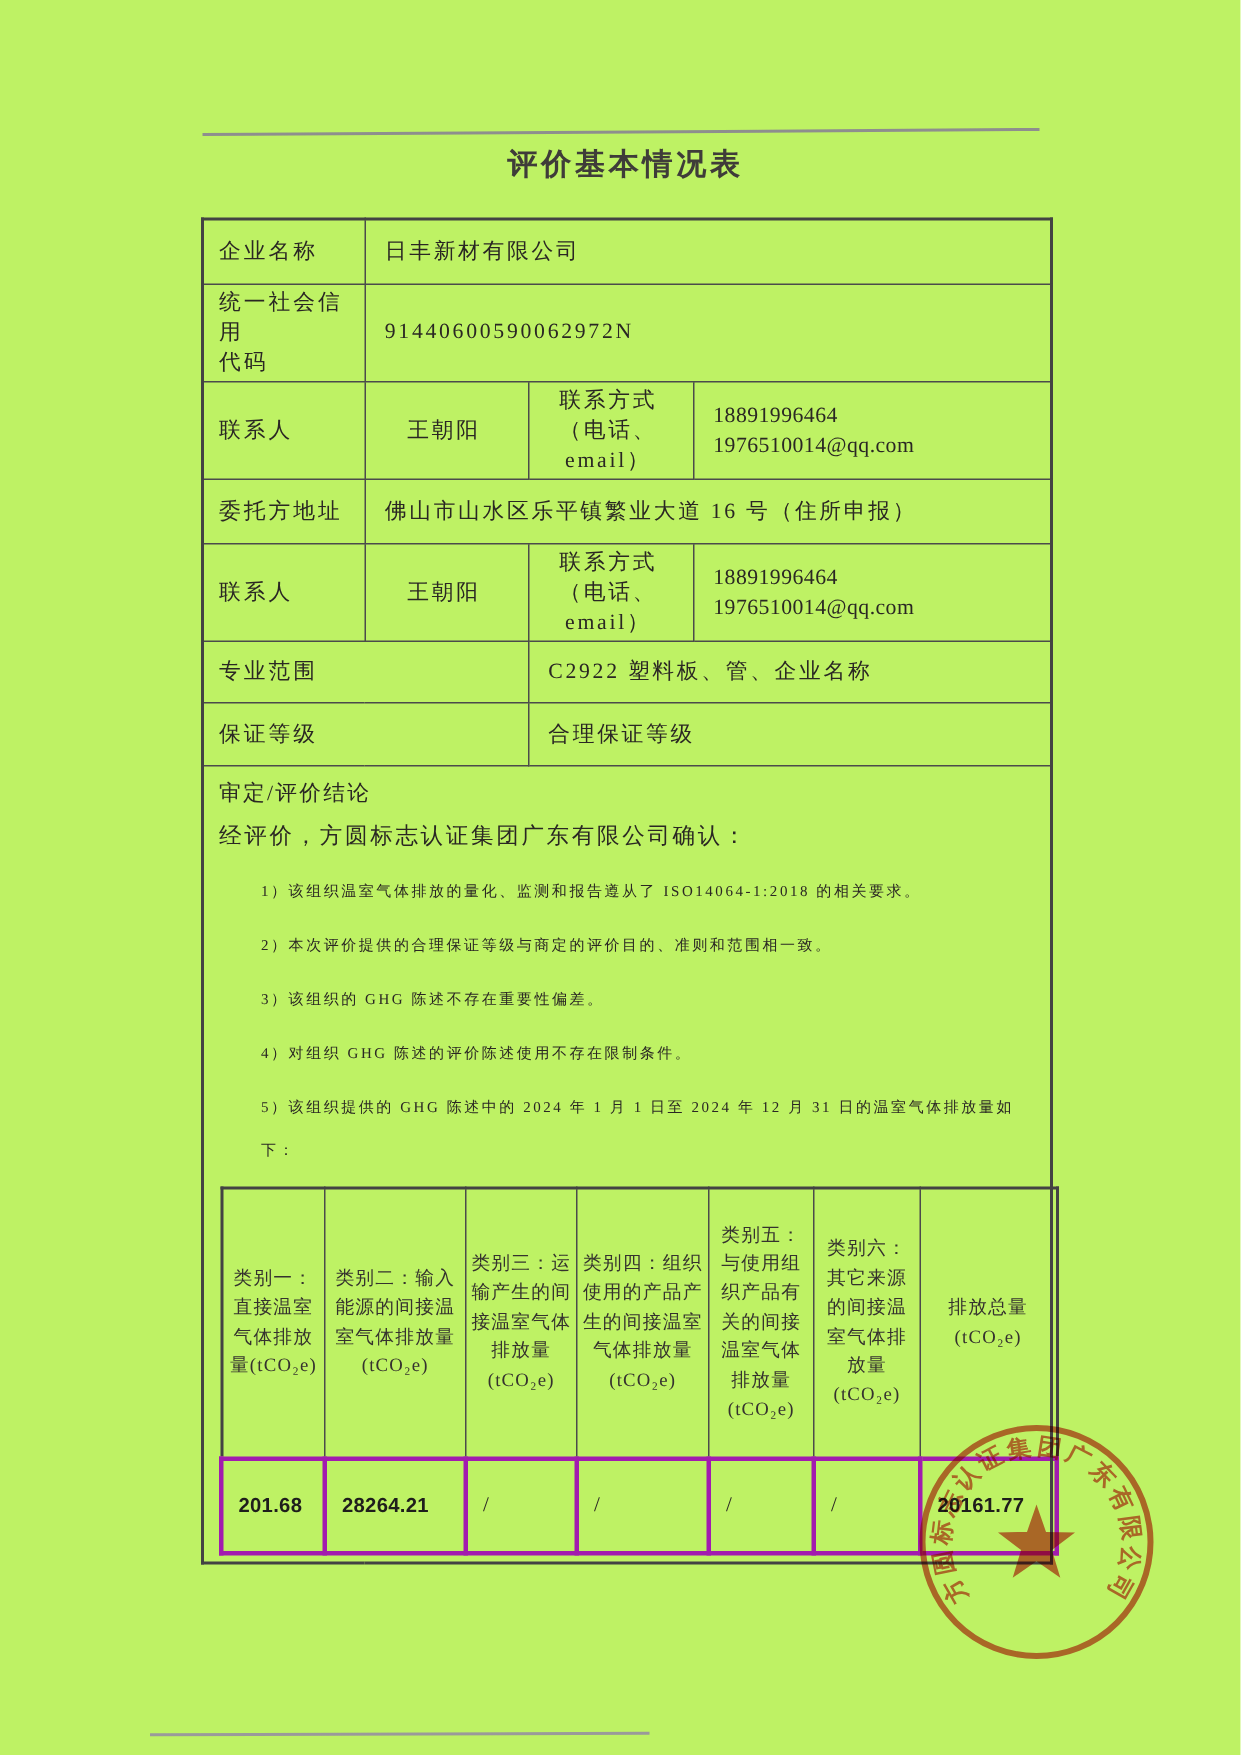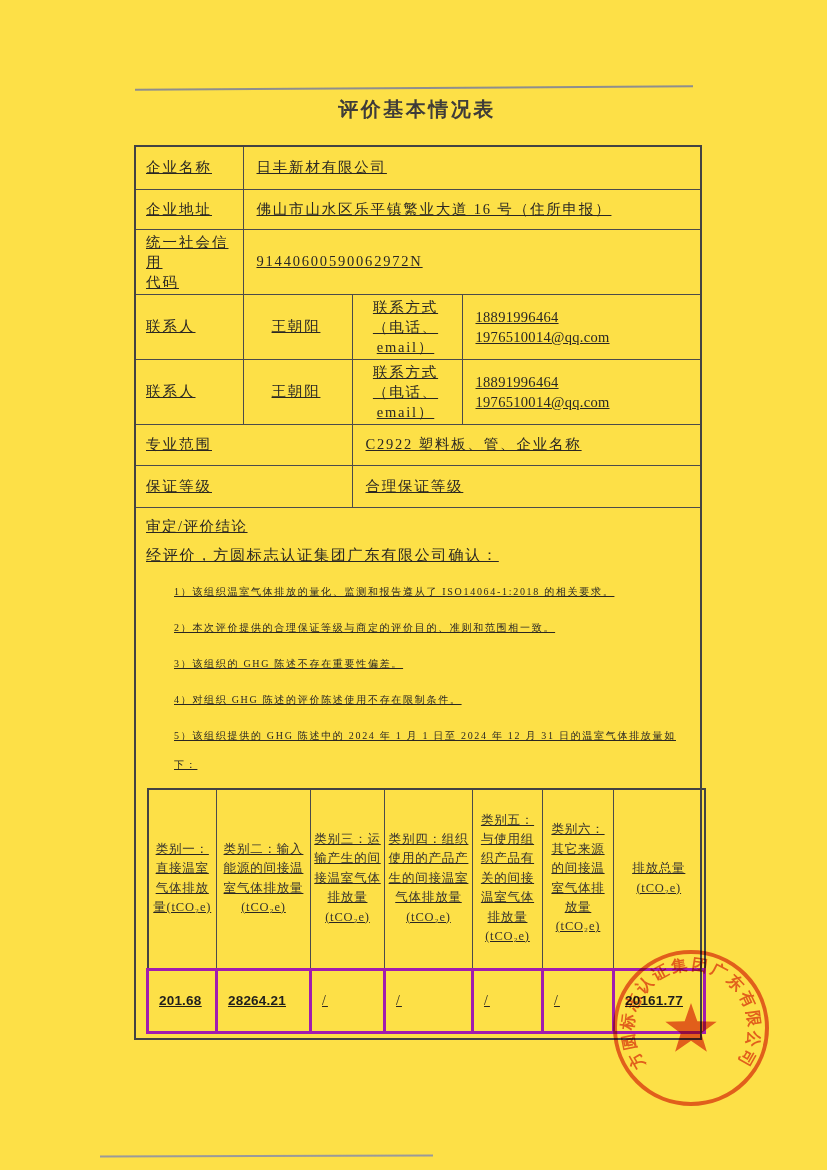--- a/index.html
+++ b/index.html
@@ -2,21 +2,21 @@
 <html><head>
 <meta charset="utf-8">
 <style>
   html,body{margin:0;padding:0;}
   body{
     width:827px;height:1170px;position:relative;overflow:hidden;
     background:#ffffff;
     font-family:"Liberation Serif","DejaVu Serif",serif;
     color:#2a2723;
   }
-  .page{position:absolute;inset:0;background:#fde047;}
+  .page{position:absolute;inset:0;background:#bef264;}
 
   
   .header-rule{
     position:absolute;left:135px;top:87px;width:558px;height:2px;
     background:#8e8e8e;transform:rotate(-0.35deg);
   }
   .footer-rule{
     position:absolute;left:100px;top:1155px;width:333px;height:2px;
     background:#9a9a9a;transform:rotate(-0.15deg);
   }
@@ -32,21 +32,20 @@
   table{border-collapse:collapse;table-layout:fixed;}
   .main-table{
     position:absolute;left:134px;top:145px;width:566px;
     border:2px solid #434343;
   }
   .main-table td{
     border:1px solid #4b4b4b;
     font-size:14.5px;letter-spacing:1.8px;
     padding:2px 6px 2px 10px;vertical-align:middle;
     color:#2a2723;
-    text-decoration:underline;
   }
   .main-table td.lbl{letter-spacing:2px;}
   .main-table td.val{padding-left:13px;}
   .main-table td.center{text-align:center;padding-left:1px;padding-right:4px;}
   .latin{letter-spacing:0.4px;}
   .two-line div{line-height:20px;}
   .phone-cell div{line-height:20px;letter-spacing:0.3px;}
   .r1{height:43px;} .r2{height:40px;} .r3{height:41px;} .r4{height:45px;}
   .r5{height:39px;} .r6{height:43px;} .r7{height:49px;}
   .r8{height:41px;margin-left:40px;} .r9{height:42px;margin-left:12px;} .r10{height:501px;}
@@ -100,42 +99,42 @@
         <col style="width:108px">
         <col style="width:109px">
         <col style="width:110px">
         <col style="width:239px">
       </colgroup>
     <tbody>
         <tr class="r1">
       <td class="lbl">企业名称</td>
       <td class="val" colspan="3">日丰新材有限公司</td>
     </tr>
-    <tr class="r2">
-      <td class="lbl">企业地址</td>
-      <td class="val" colspan="3">佛山市山水区乐平镇繁业大道 16 号（住所申报）</td>
-    </tr>
     <tr class="r3">
       <td class="lbl two-line">
         <div>统一社会信用</div>
         <div>代码</div>
       </td>
       <td class="val latin" colspan="3">91440600590062972N</td>
     </tr>
     <tr class="r4">
       <td class="lbl">联系人</td>
       <td class="center">王朝阳</td>
       <td class="center two-line">
         <div>联系方式</div>
         <div>（电话、email）</div>
       </td>
       <td class="val phone-cell">
         <div>18891996464</div>
         <div>1976510014@qq.com</div>
       </td>
+    </tr>
+    <tr class="r6">
+      <td class="lbl">委托方地址</td>
+      <td class="val" colspan="3">佛山市山水区乐平镇繁业大道 16 号（住所申报）</td>
     </tr>
     <tr class="r7">
       <td class="lbl">联系人</td>
       <td class="center">王朝阳</td>
       <td class="center two-line">
         <div>联系方式</div>
         <div>（电话、email）</div>
       </td>
       <td class="val phone-cell">
         <div>18891996464</div>

